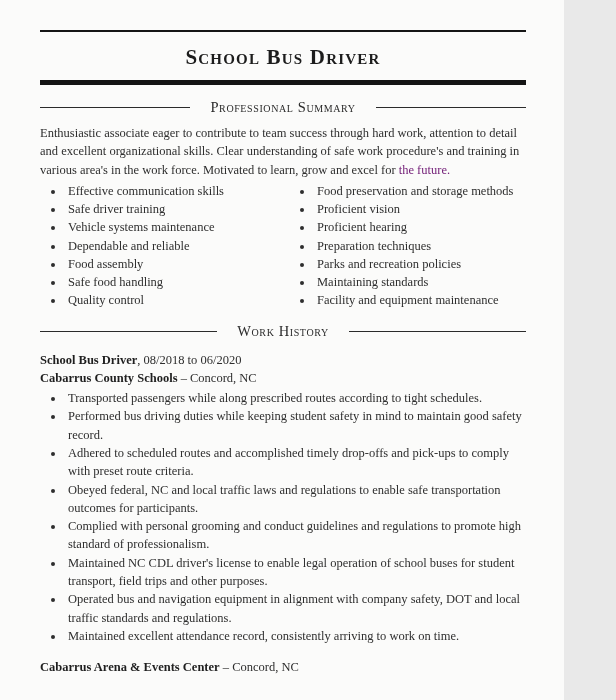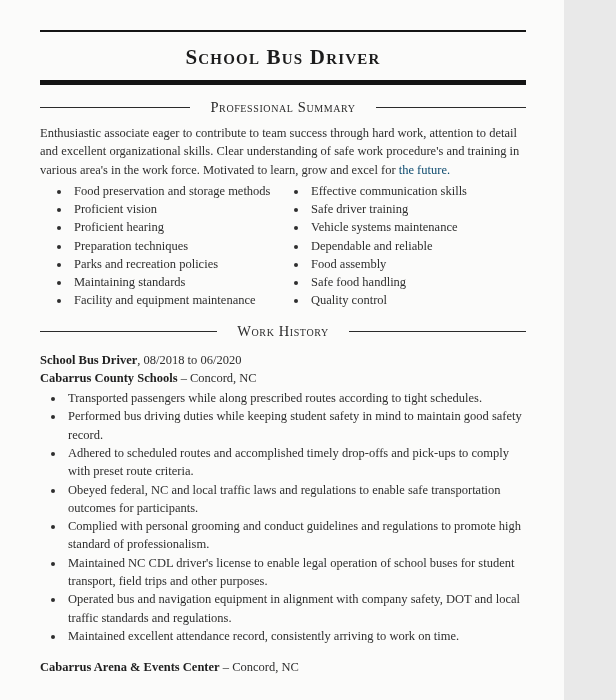--- a/index.html
+++ b/index.html
@@ -45,21 +45,21 @@
   .sec-heading .txt {
     font-variant: small-caps;
     font-size: 14.5px;
     letter-spacing: 0.6px;
     color: #2b2b2b;
     white-space: nowrap;
     line-height: 17px;
   }
 
   .summary-text { margin: 4px 0 0; }
-  .link { color: #0c4a6e; cursor: pointer; }
+  .link { color: #701a75; cursor: pointer; }
 
   .skills-cols { display: flex; margin-top: 3px; }
   .skills-cols .col { flex: 1 1 50%; }
   ul { margin: 0; padding: 0 0 0 25px; list-style: disc outside; }
   li { padding-left: 3px; }
   .skills-cols li { line-height: 18.1px; }
   .skills-cols .col-right { padding-left: 6px; }
 
   .job { margin-top: 11px; }
   .job-line { font-size: 12.5px; line-height: 18.6px; }
@@ -82,40 +82,40 @@
     <div class="double-rule"></div>
 
     <div class="sec-heading">
       <span class="hr"></span>
       <span class="txt">Professional Summary</span>
       <span class="hr"></span>
     </div>
     <p class="summary-text"><span>Enthusiastic associate eager to contribute to team success through hard work, attention to detail and excellent organizational skills. Clear understanding of safe work procedure's and training in various area's in the work force. Motivated to learn, grow and excel for </span><span class="link">the future.</span></p>
 
     <div class="skills-cols">
+      <div class="col">
+        <ul>
+          <li>Effective communication skills</li>
+          <li>Safe driver training</li>
+          <li>Vehicle systems maintenance</li>
+          <li>Dependable and reliable</li>
+          <li>Food assembly</li>
+          <li>Safe food handling</li>
+          <li>Quality control</li>
+        </ul>
+      </div>
       <div class="col col-right">
         <ul>
           <li>Food preservation and storage methods</li>
           <li>Proficient vision</li>
           <li>Proficient hearing</li>
           <li>Preparation techniques</li>
           <li>Parks and recreation policies</li>
           <li>Maintaining standards</li>
           <li>Facility and equipment maintenance</li>
-        </ul>
-      </div>
-      <div class="col">
-        <ul>
-          <li>Effective communication skills</li>
-          <li>Safe driver training</li>
-          <li>Vehicle systems maintenance</li>
-          <li>Dependable and reliable</li>
-          <li>Food assembly</li>
-          <li>Safe food handling</li>
-          <li>Quality control</li>
         </ul>
       </div>
     </div>
 
     <div class="sec-heading">
       <span class="hr"></span>
       <span class="txt">Work History</span>
       <span class="hr"></span>
     </div>
 

